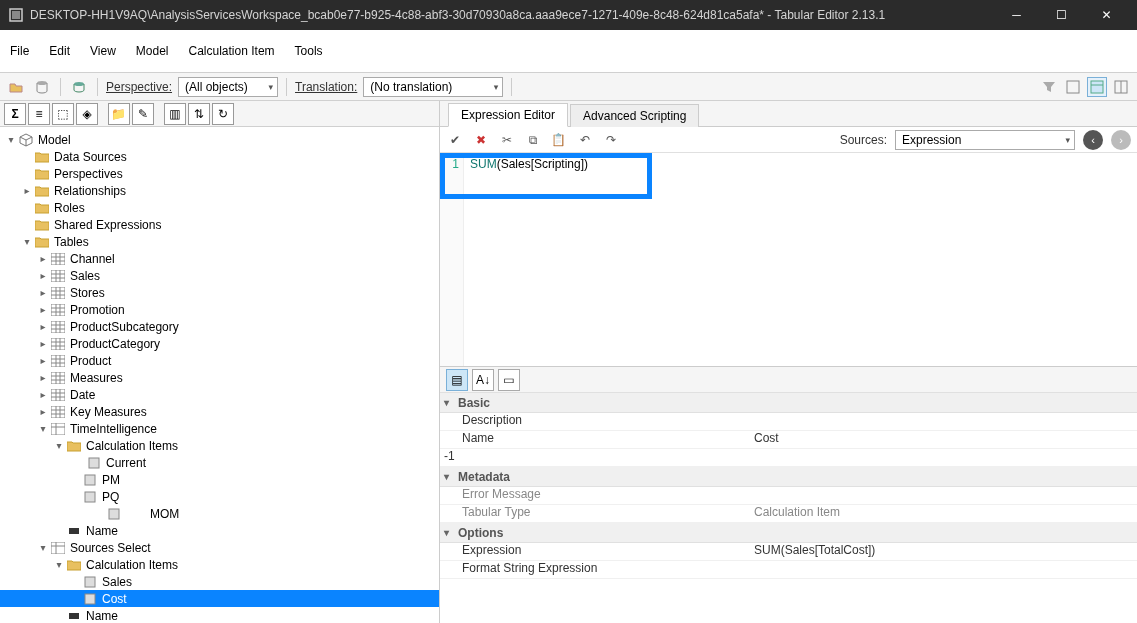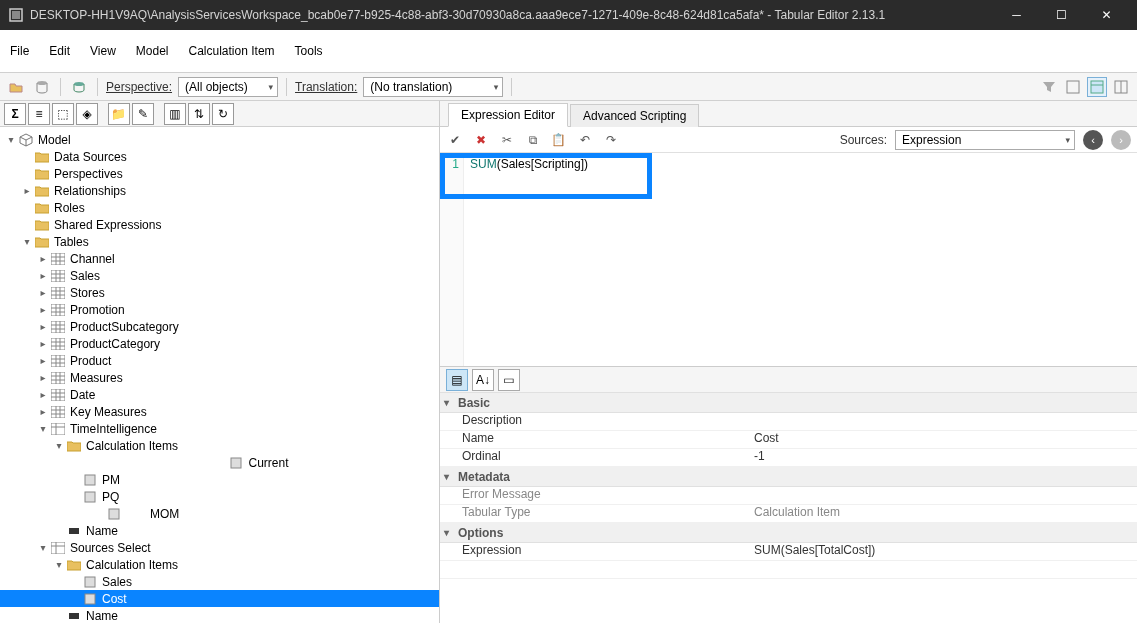--- a/index.html
+++ b/index.html
@@ -390,21 +390,21 @@
         </div>
         <div class="tree-row" style="padding-left: 52px;">
           <span class="chev ">▾</span>
           <span class="node-icon">
             <svg width="14" height="12" viewBox="0 0 14 12">
               <path d="M0 2h5l1 1h8v8H0z" fill="#e8c060" stroke="#c8a030"></path>
             </svg>
           </span>
           <span>Calculation Items</span>
         </div>
-        <div class="tree-row" style="padding-left: 72px; justify-content: center;">
+        <div class="tree-row" style="padding-left: 72px;">
           <span class="chev blank">▸</span>
           <span class="node-icon">
             <svg width="12" height="12" viewBox="0 0 12 12">
               <rect x="1" y="1" width="10" height="10" fill="#ddd" stroke="#888"></rect>
             </svg>
           </span>
           <span>Current</span>
         </div>
         <div class="tree-row" style="padding-left: 68px;">
           <span class="chev blank">▸</span>
@@ -547,21 +547,20 @@
           </div>
         <div class="prop-row">
             <div class="pname">Description</div>
             <div class="pval"></div>
           </div>
         <div class="prop-row">
             <div class="pname">Name</div>
             <div class="pval">Cost</div>
           </div>
         <div class="prop-row">
-            <div class="pname">Ordinal</div>
             <div class="pval">-1</div>
           </div>
         <div class="prop-cat">
             <span class="chev">▾</span>
             <span>Metadata</span>
           </div>
         <div class="prop-row">
             <div class="pname ro">Error Message</div>
             <div class="pval ro"></div>
           </div>
@@ -571,18 +570,19 @@
           </div>
         <div class="prop-cat">
             <span class="chev">▾</span>
             <span>Options</span>
           </div>
         <div class="prop-row">
             <div class="pname">Expression</div>
             <div class="pval">SUM(Sales[TotalCost])</div>
           </div>
         <div class="prop-row">
+            <div class="pname">Format String Expression</div>
             <div class="pval"></div>
           </div>
       </div>
     </div>
   </div>
 </div>
 
 </body></html>

